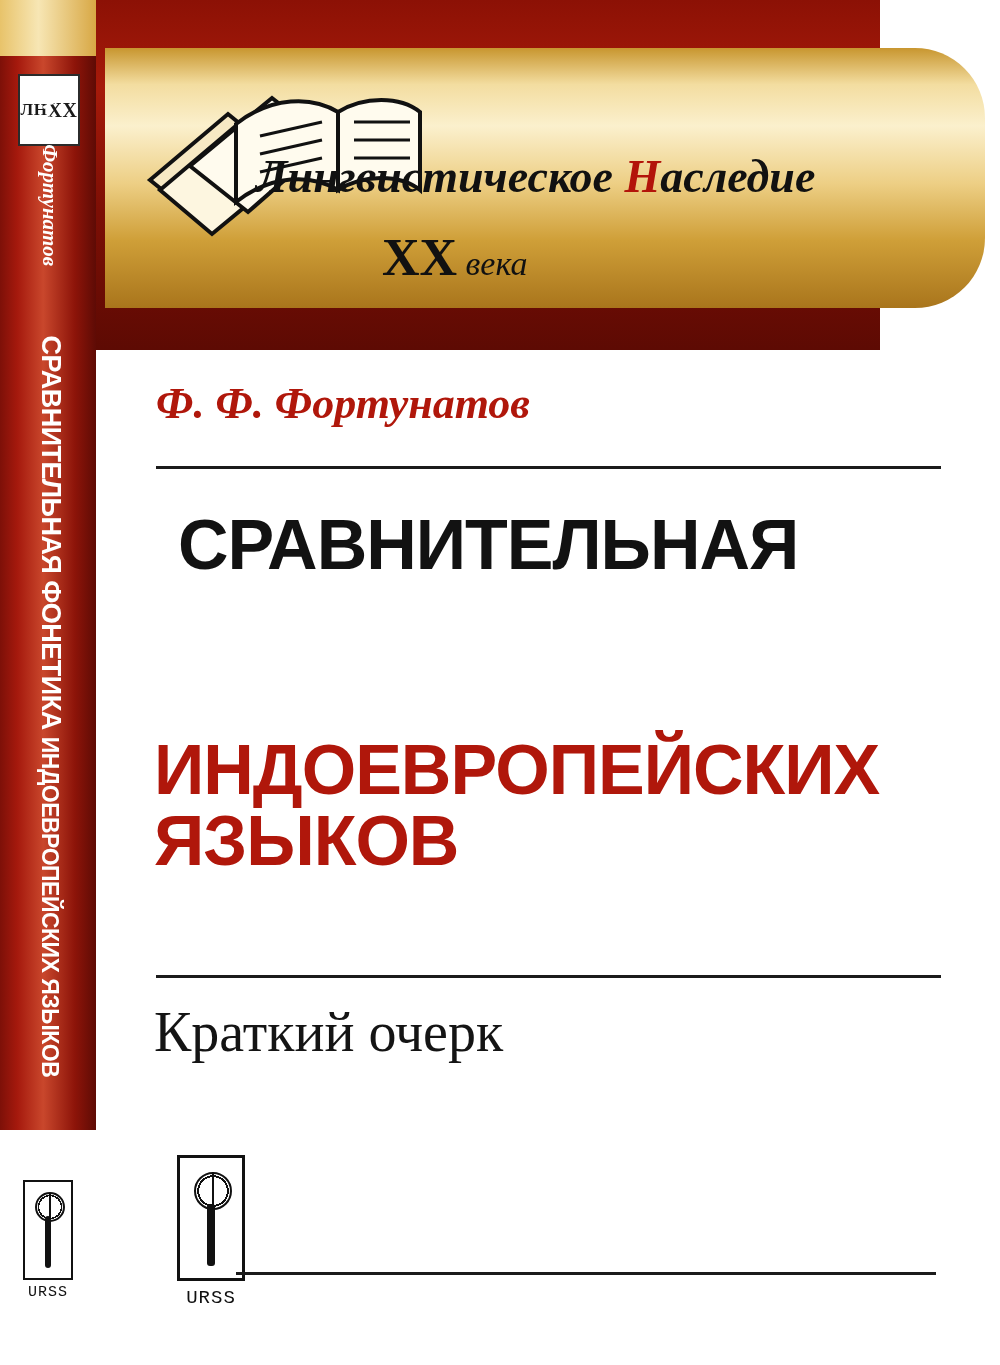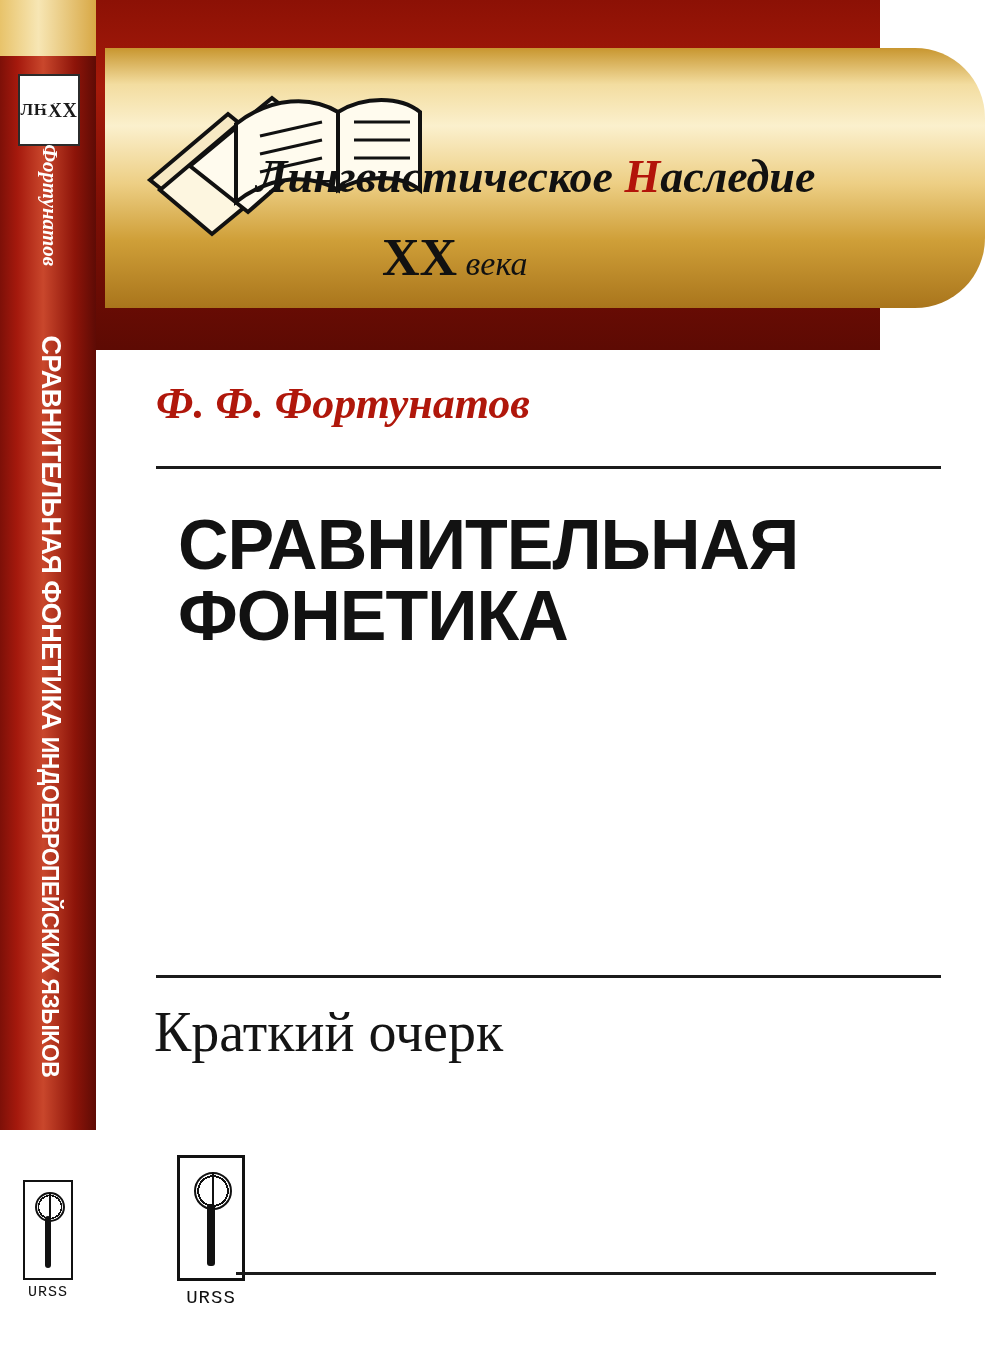--- a/index.html
+++ b/index.html
@@ -364,23 +364,26 @@
         <span>XX</span><span class="small"> века</span>
       </div>
     </div>
 
     <div class="author">Ф. Ф. Фортунатов</div>
 
     <div class="rule rule-top"></div>
 
     <div class="title-main">
       <div>СРАВНИТЕЛЬНАЯ</div>
-      <div>ФОНЕТИКА</div>
-    </div>
-
+    </div>
+
+    <div class="title-red">
+      <div>ИНДОЕВРОПЕЙСКИХ</div>
+      <div>ЯЗЫКОВ</div>
+    </div>
 
     <div class="rule rule-bottom"></div>
 
     <div class="subtitle">Краткий очерк</div>
 
     <div class="front-urss">
       <div class="urss-mark"></div>
       <div class="urss-word">URSS</div>
     </div>
 

